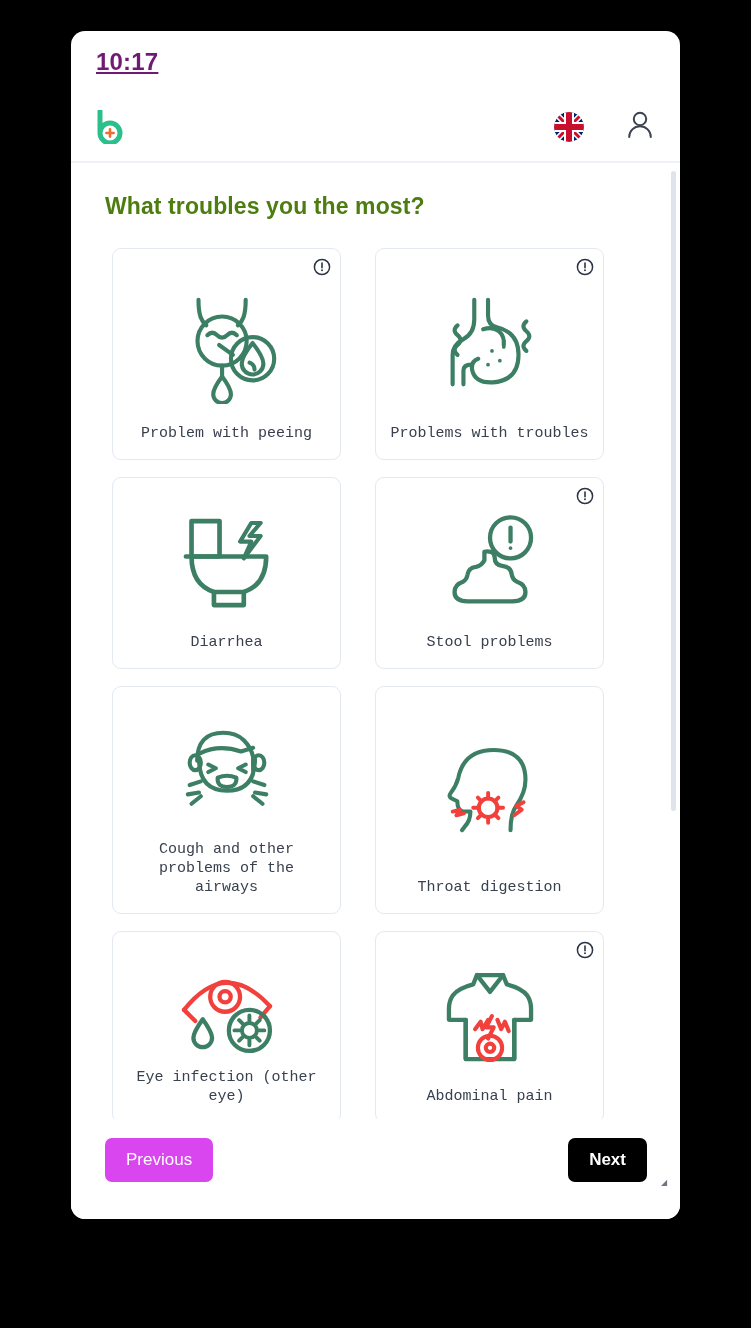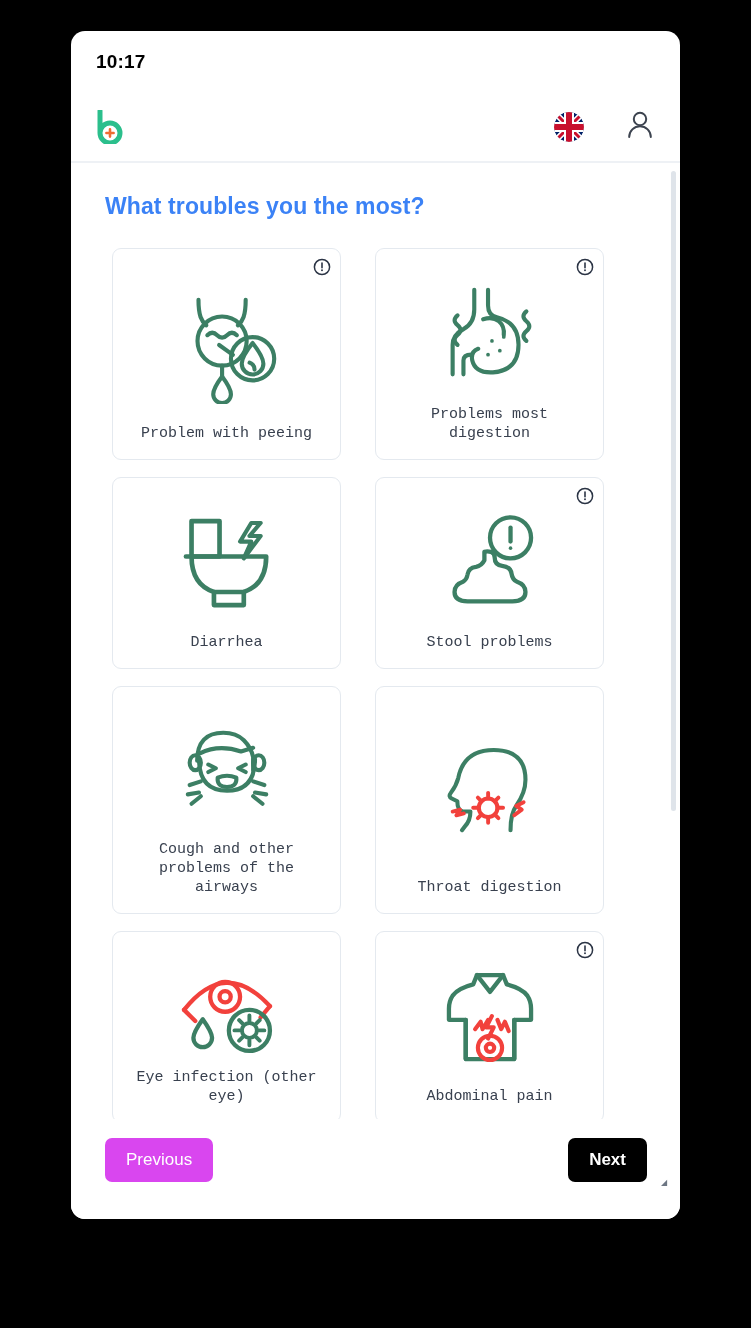--- a/index.html
+++ b/index.html
@@ -28,24 +28,25 @@
 
   
   #status-bar {
     height: 62px;
     flex: 0 0 62px;
     display: flex;
     align-items: center;
     padding: 0 0 0 25px;
   }
   #status-time {
-    font-size: 19px;
+    font-size: 24px;
     font-weight: bold;
-    color: #000000;
+    color: #701a75;
     letter-spacing: 0.2px;
+    text-decoration: underline;
   }
 
   
   #app-header {
     flex: 0 0 70px;
     height: 70px;
     display: flex;
     align-items: center;
     justify-content: space-between;
     padding: 0 26px 0 25px;
@@ -63,21 +64,21 @@
 
   
   #content-scroll {
     flex: 1 1 auto;
     position: relative;
     overflow: hidden;
     padding: 0 0 0 0;
   }
   #page-title {
     font-size: 23px;
-    color: #3b82f6;
+    color: #4d7c0f;
     padding: 30px 0 0 34px;
     letter-spacing: 0.1px;
   }
 
   #card-grid {
     display: grid;
     grid-template-columns: 229px 229px;
     gap: 17px 34px;
     padding: 28px 0 0 41px;
   }
@@ -270,21 +271,21 @@
             <path d="M33 100 L33 86 q0 -6 8 -6"></path>
             <path d="M53 44 q10 -3 16 2 q6 5 5 14"></path>
             <path d="M27 40 q-6 5 0 10 q6 5 0 10 q-6 5 0 10"></path>
             <path d="M97 36 q-6 5 0 10 q6 5 0 10 q-6 5 0 10"></path>
             <circle cx="62" cy="66" r="1.9" fill="#3c7f64" stroke="none"></circle>
             <circle cx="74" cy="62" r="1.9" fill="#3c7f64" stroke="none"></circle>
             <circle cx="70" cy="76" r="1.9" fill="#3c7f64" stroke="none"></circle>
             <circle cx="58" cy="80" r="1.9" fill="#3c7f64" stroke="none"></circle>
           </svg>
         </div>
-        <div class="card-label">Problems most digestion</div>
+        <div class="card-label">Problems with troubles</div>
       </div>
 
       <div class="symptom-card card-h-192">
         <div class="card-icon">
           <svg width="112" height="112" viewBox="0 0 120 120" fill="none" stroke="#3c7f64" stroke-width="5" stroke-linecap="round" stroke-linejoin="round">
             <rect x="22" y="14" width="30" height="38"></rect>
             <path d="M16 52 L102 52 q0 30 -24 38 L78 104 L46 104 L46 90 Q22 82 22 52"></path>
             <path d="M46 90 L78 90"></path>
             <path d="M86 16 L74 36 L86 36 L78 54 L96 30 L84 30 L96 16 Z" stroke-width="4.4"></path>
           </svg>

